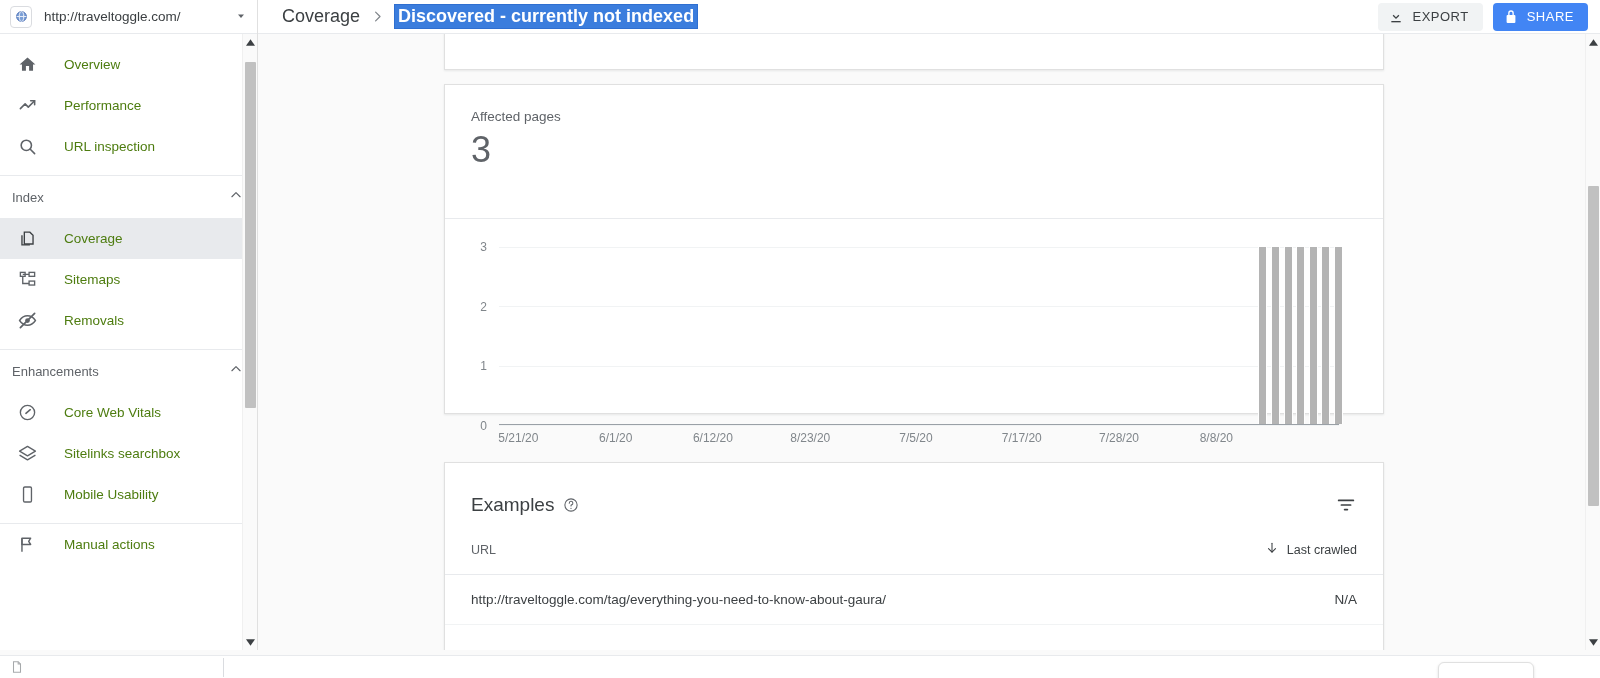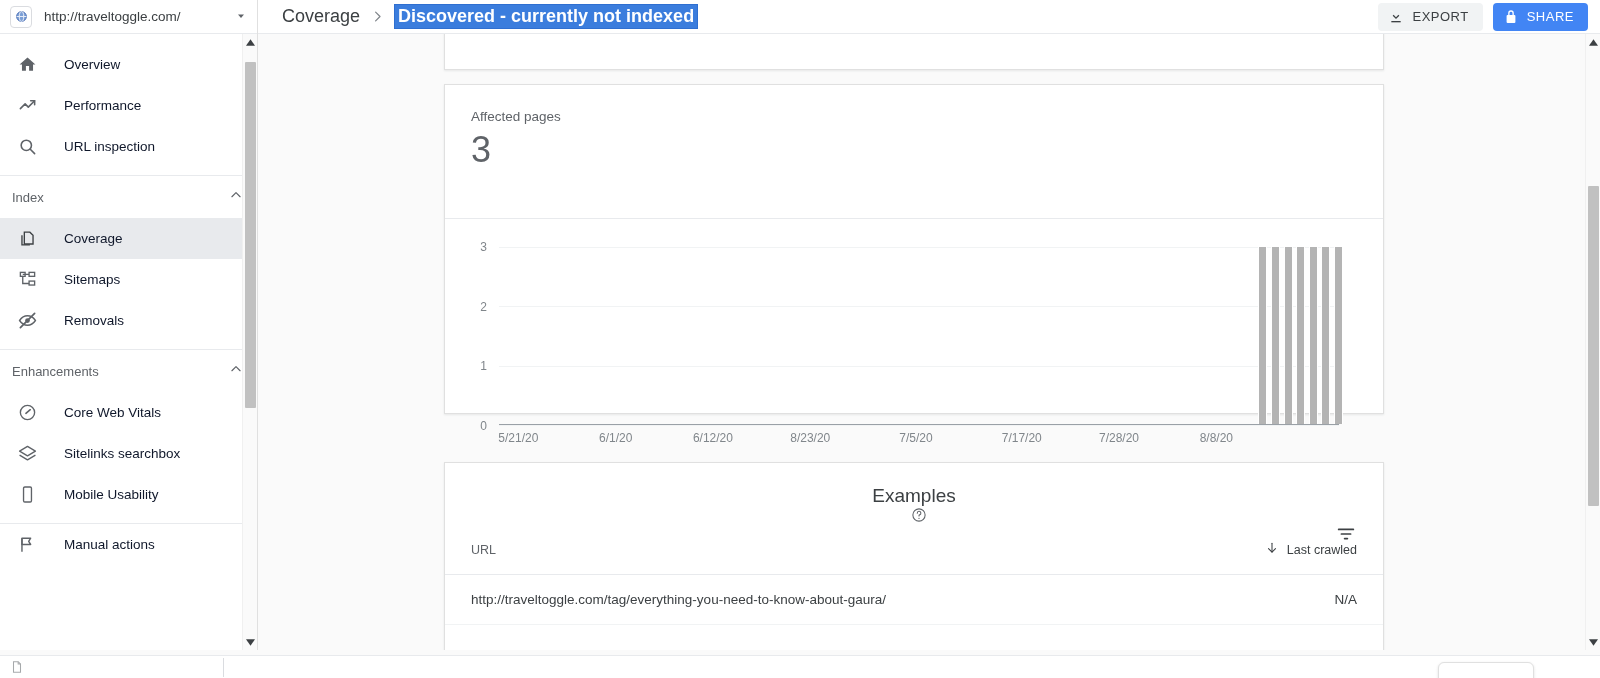--- a/index.html
+++ b/index.html
@@ -53,21 +53,21 @@
     color: #3c4043;
   }
   .nav-item.selected { background: #e8eaed; }
   .nav-ico {
     width: 22px; height: 22px; flex: 0 0 auto;
     display:flex; align-items:center; justify-content:center;
     color:#5f6368;
   }
   .nav-item.selected .nav-ico { color:#3c4043; }
   .nav-label {
-    margin-left: 26px; font-size: 13.5px; color: #0f172a;
+    margin-left: 26px; font-size: 13.5px; color: #4d7c0f;
     white-space: nowrap;
   }
   .nav-divider { height: 1px; background: #e8eaed; margin: 8px 0 0 0; }
   .nav-section {
     display: flex; align-items: center; justify-content: space-between;
     padding: 0 14px 0 12px; height: 42px; cursor: pointer;
   }
   .nav-section-label { font-size: 13px; color: #5f6368; }
   .chev { color:#5f6368; }
 
@@ -153,21 +153,21 @@
     background: #b4b4b4; border-left: 1px solid #fff; border-right: 1px solid #fff;
   }
   .xticks { position: absolute; left: 48px; right: 44px; top: 212px; height: 18px; }
   .xtick {
     position: absolute; transform: translateX(-50%);
     font-size: 12px; color: #80868b; white-space: nowrap;
   }
 
   
   .ex-head {
-    display:flex; align-items:center; padding: 22px 26px 0 26px; height: 62px; flex-direction: column;
+    display:flex; align-items:center; padding: 22px 26px 0 26px; height: 62px;
   }
   .ex-title { font-size: 19px; color: #3c4043; }
   .ex-help { margin-left: 9px; color:#5f6368; display:flex; align-items:center; cursor:pointer; }
   .ex-filter { margin-left:auto; color:#3c4043; display:flex; align-items:center; cursor:pointer; }
   .tbl-head {
     display:flex; align-items:center; height: 50px;
     padding: 0 26px; border-bottom: 1px solid #e8eaed;
   }
   .th { font-size: 12.5px; color:#5f6368; }
   .th-right { margin-left:auto; display:flex; align-items:center; color:#3c4043; font-size:12.5px; cursor:pointer;}

